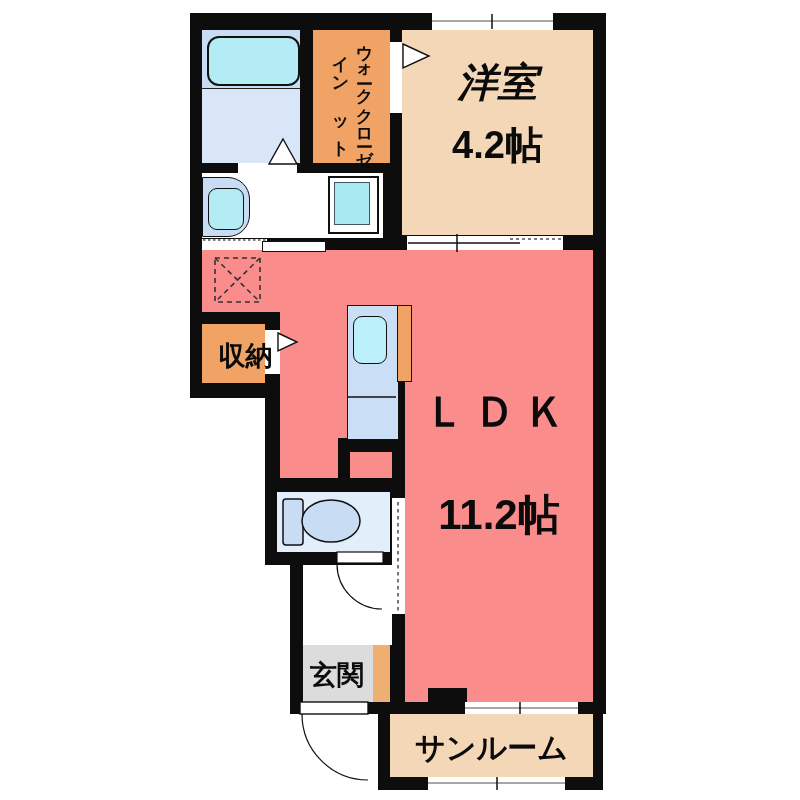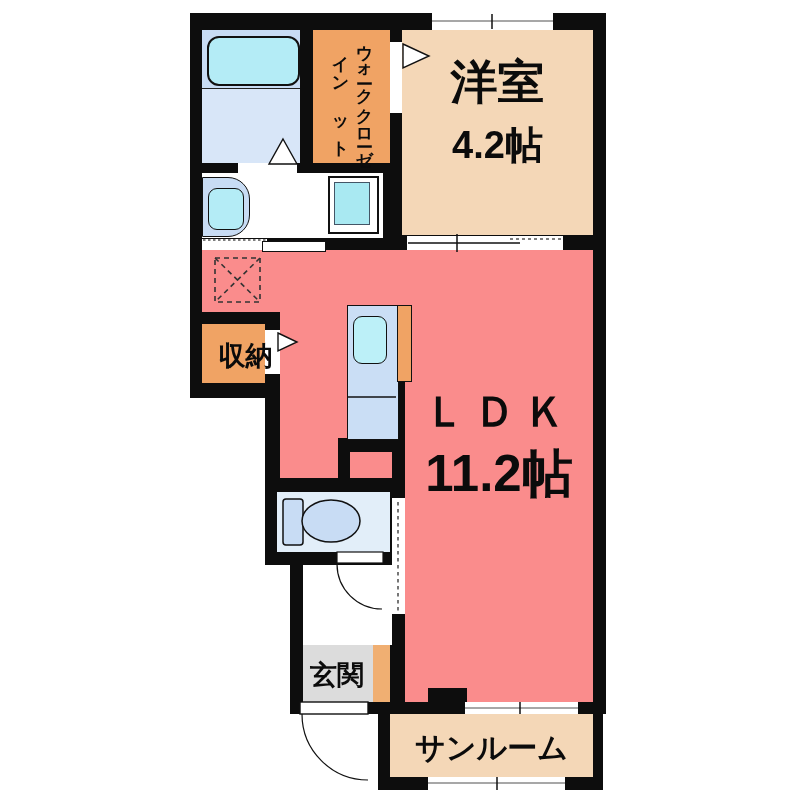--- a/index.html
+++ b/index.html
@@ -70,27 +70,27 @@
   <div class="gap" style="left:238px;top:163px;width:59px;height:10px;"></div>
   <div class="gap" style="left:202px;top:239px;width:65px;height:11px;"></div>
   <div class="gap" style="left:262px;top:241px;width:62px;height:9px;border:1px solid #111;"></div>
   <div class="gap" style="left:407px;top:236px;width:156px;height:14px;"></div>
   <div class="gap" style="left:265px;top:330px;width:15px;height:44px;"></div>
   <div class="gap" style="left:392px;top:498px;width:13px;height:116px;"></div>
   <div class="gap" style="left:465px;top:702px;width:113px;height:12px;"></div>
   <div class="gap" style="left:428px;top:777px;width:137px;height:13px;"></div>
 
   <div class="label" style="left:402px;top:52px;width:191px;">
-    <div style="font-size:47px;line-height:60px;">洋室</div>
+    <div style="font-size:40px;line-height:60px;font-style:italic;">洋室</div>
     <div style="font-size:38px;line-height:66px;">4.2帖</div>
   </div>
 
   <div class="label" style="left:405px;top:383px;width:188px;">
     <div style="font-size:42px;line-height:58px;letter-spacing:8px;">ＬＤＫ</div>
-    <div style="font-size:51px;line-height:66px;">11.2帖</div>
+    <div style="font-size:42px;line-height:66px;margin-top:41px;">11.2帖</div>
   </div>
 
   <div class="label vtext" style="left:316px;top:33px;width:72px;height:127px;">
     <span>ウォークイン</span>
     <span>クローゼット</span>
   </div>
 
   <div class="label" style="left:202px;top:338px;width:87px;font-size:27px;">収納</div>
   <div class="label" style="left:301px;top:657px;width:72px;font-size:27px;font-family:Liberation Mono, monospace;">玄関</div>
   <div class="label" style="left:390px;top:728px;width:203px;font-size:30px;">サンルーム</div>

